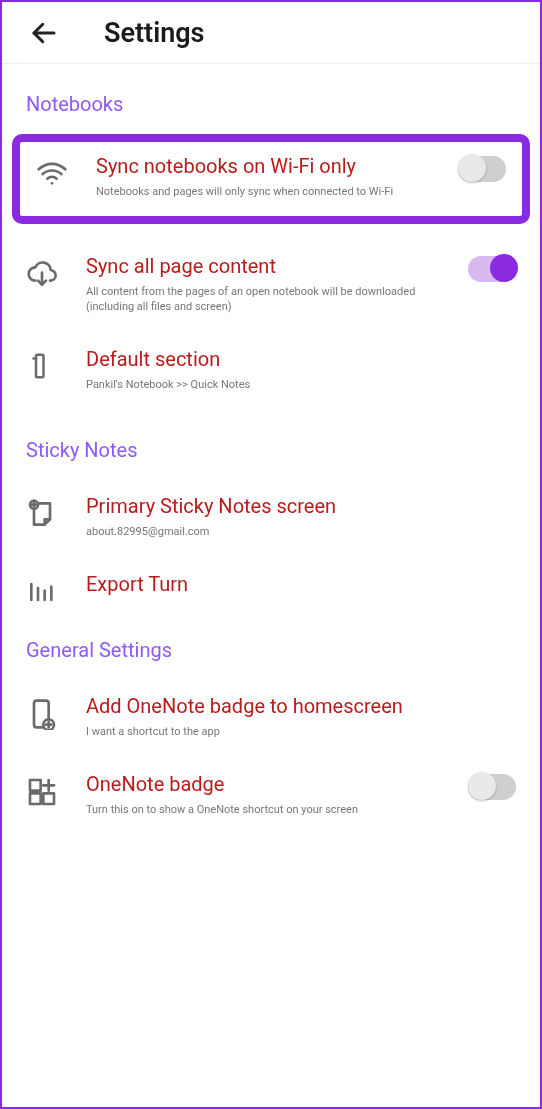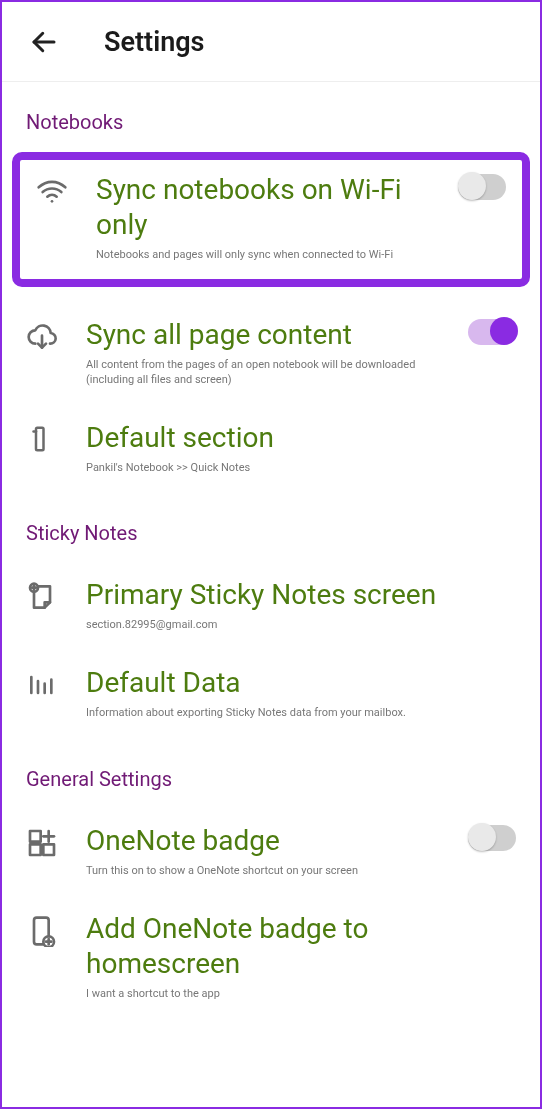--- a/index.html
+++ b/index.html
@@ -1,27 +1,27 @@
 <!DOCTYPE html>
 <html><head>
 <meta charset="utf-8">
 <style>
   * { box-sizing: border-box; margin: 0; padding: 0; }
   html, body { width: 542px; height: 1109px; font-family: -apple-system, Roboto, "Segoe UI", Arial, sans-serif; background: #fff; }
   .frame { width: 542px; height: 1109px; border: 2px solid #8a2be2; position: relative; overflow: hidden; background: #fff; }
-  .appbar { display: flex; align-items: center; height: 80px; padding: 0 24px; border-bottom: 1px solid #eee; }
+  .appbar { display: flex; align-items: center; height: 62px; padding: 0 24px; border-bottom: 1px solid #eee; }
   .back { width: 36px; height: 36px; display: flex; align-items: center; justify-content: center; cursor: pointer; }
   .back svg { stroke: #222; }
   .title { font-size: 27px; font-weight: 600; margin-left: 42px; color: #1b1b1b; }
-  .section-header { color: #701a75; font-size: 20px; padding: 28px 24px 18px 24px; }
+  .section-header { color: #8b5cf6; font-size: 20px; padding: 28px 24px 18px 24px; }
   .row { display: flex; align-items: flex-start; padding: 14px 24px 2px 24px; }
   .icon-col { width: 60px; flex: 0 0 60px; display: flex; justify-content: flex-start; padding-top: 4px; }
   .icon-col svg { stroke: #6b6b6b; }
   .content-col { flex: 1 1 auto; padding-right: 8px; }
-  .row-title { font-size: 28px; color: #4d7c0f; line-height: 1.25; margin-bottom: 6px; }
+  .row-title { font-size: 20px; color: #b91c1c; line-height: 1.25; margin-bottom: 6px; }
   .row-sub { font-size: 11px; color: #777; line-height: 1.35; margin-bottom: 16px; }
   .toggle-col { flex: 0 0 58px; display: flex; align-items: center; justify-content: flex-end; padding-top: 2px; }
   .toggle { width: 48px; height: 26px; border-radius: 13px; position: relative; cursor: pointer; }
   .toggle-off { background: #cfcfcf; }
   .toggle-off .knob { left: 0px; background: #e9e9e9; box-shadow: 0 1px 2px rgba(0,0,0,.25); }
   .toggle-on { background: #d8b8ee; }
   .toggle-on .knob { left: 22px; background: #8a2be2; }
   .knob { position: absolute; top: -2px; width: 28px; height: 28px; border-radius: 50%; transition: left .1s; }
   .highlight-box { border: 8px solid #8a2be2; border-radius: 10px; margin: 0 10px 16px 10px; padding: 12px 10px 0px 10px; }
   .highlight-box .row { padding: 0 6px 0 6px; }
@@ -104,40 +104,54 @@
       <svg width="32" height="32" viewBox="0 0 24 24" fill="none" stroke-width="2" stroke-linecap="round" stroke-linejoin="round">
           <path d="M6 4h12v12l-4 4H6z"></path>
           <path d="M14 20v-4h4"></path>
           <circle cx="6" cy="5" r="3" fill="#fff"></circle>
           <line x1="6" y1="3.5" x2="6" y2="6.5"></line>
           <line x1="4.5" y1="5" x2="7.5" y2="5"></line>
         </svg>
     </div>
     <div class="content-col">
       <div class="row-title">Primary Sticky Notes screen</div>
-      <div class="row-sub">section.82995@gmail.com</div>
+      <div class="row-sub">about.82995@gmail.com</div>
     </div>
   </div>
 
   <div class="row">
     <div class="icon-col">
       <svg width="32" height="32" viewBox="0 0 24 24" fill="none" stroke-width="2" stroke-linecap="round" stroke-linejoin="round">
           <line x1="4" y1="6" x2="4" y2="18"></line>
           <line x1="9" y1="9" x2="9" y2="18"></line>
           <line x1="14" y1="11" x2="14" y2="18"></line>
           <line x1="19" y1="8" x2="19" y2="18"></line>
         </svg>
     </div>
     <div class="content-col">
-      <div class="row-title">Default Data</div>
-      <div class="row-sub">Information about exporting Sticky Notes data from your mailbox.</div>
+      <div class="row-title">Export Turn</div>
     </div>
   </div>
 
   <div class="section-header">General Settings</div>
+
+  <div class="row">
+    <div class="icon-col">
+      <svg width="32" height="32" viewBox="0 0 24 24" fill="none" stroke-width="2" stroke-linecap="round" stroke-linejoin="round">
+          <rect x="6" y="2" width="11" height="20" rx="2"></rect>
+          <circle cx="17" cy="20" r="4" fill="#fff"></circle>
+          <line x1="17" y1="18" x2="17" y2="22"></line>
+          <line x1="15" y1="20" x2="19" y2="20"></line>
+        </svg>
+    </div>
+    <div class="content-col">
+      <div class="row-title">Add OneNote badge to homescreen</div>
+      <div class="row-sub">I want a shortcut to the app</div>
+    </div>
+  </div>
 
   <div class="row">
     <div class="icon-col">
       <svg width="32" height="32" viewBox="0 0 24 24" fill="none" stroke-width="2" stroke-linecap="round" stroke-linejoin="round">
           <rect x="3" y="3" width="8" height="8"></rect>
           <rect x="3" y="13" width="8" height="8"></rect>
           <rect x="13" y="13" width="8" height="8"></rect>
           <line x1="17" y1="3" x2="17" y2="11"></line>
           <line x1="13" y1="7" x2="21" y2="7"></line>
         </svg>
@@ -146,28 +160,13 @@
       <div class="row-title">OneNote badge</div>
       <div class="row-sub">Turn this on to show a OneNote shortcut on your screen</div>
     </div>
     <div class="toggle-col">
       <div class="toggle toggle-off">
           <div class="knob"></div>
         </div>
     </div>
   </div>
 
-  <div class="row">
-    <div class="icon-col">
-      <svg width="32" height="32" viewBox="0 0 24 24" fill="none" stroke-width="2" stroke-linecap="round" stroke-linejoin="round">
-          <rect x="6" y="2" width="11" height="20" rx="2"></rect>
-          <circle cx="17" cy="20" r="4" fill="#fff"></circle>
-          <line x1="17" y1="18" x2="17" y2="22"></line>
-          <line x1="15" y1="20" x2="19" y2="20"></line>
-        </svg>
-    </div>
-    <div class="content-col">
-      <div class="row-title">Add OneNote badge to homescreen</div>
-      <div class="row-sub">I want a shortcut to the app</div>
-    </div>
-  </div>
-
 </div>
 
 </body></html>

